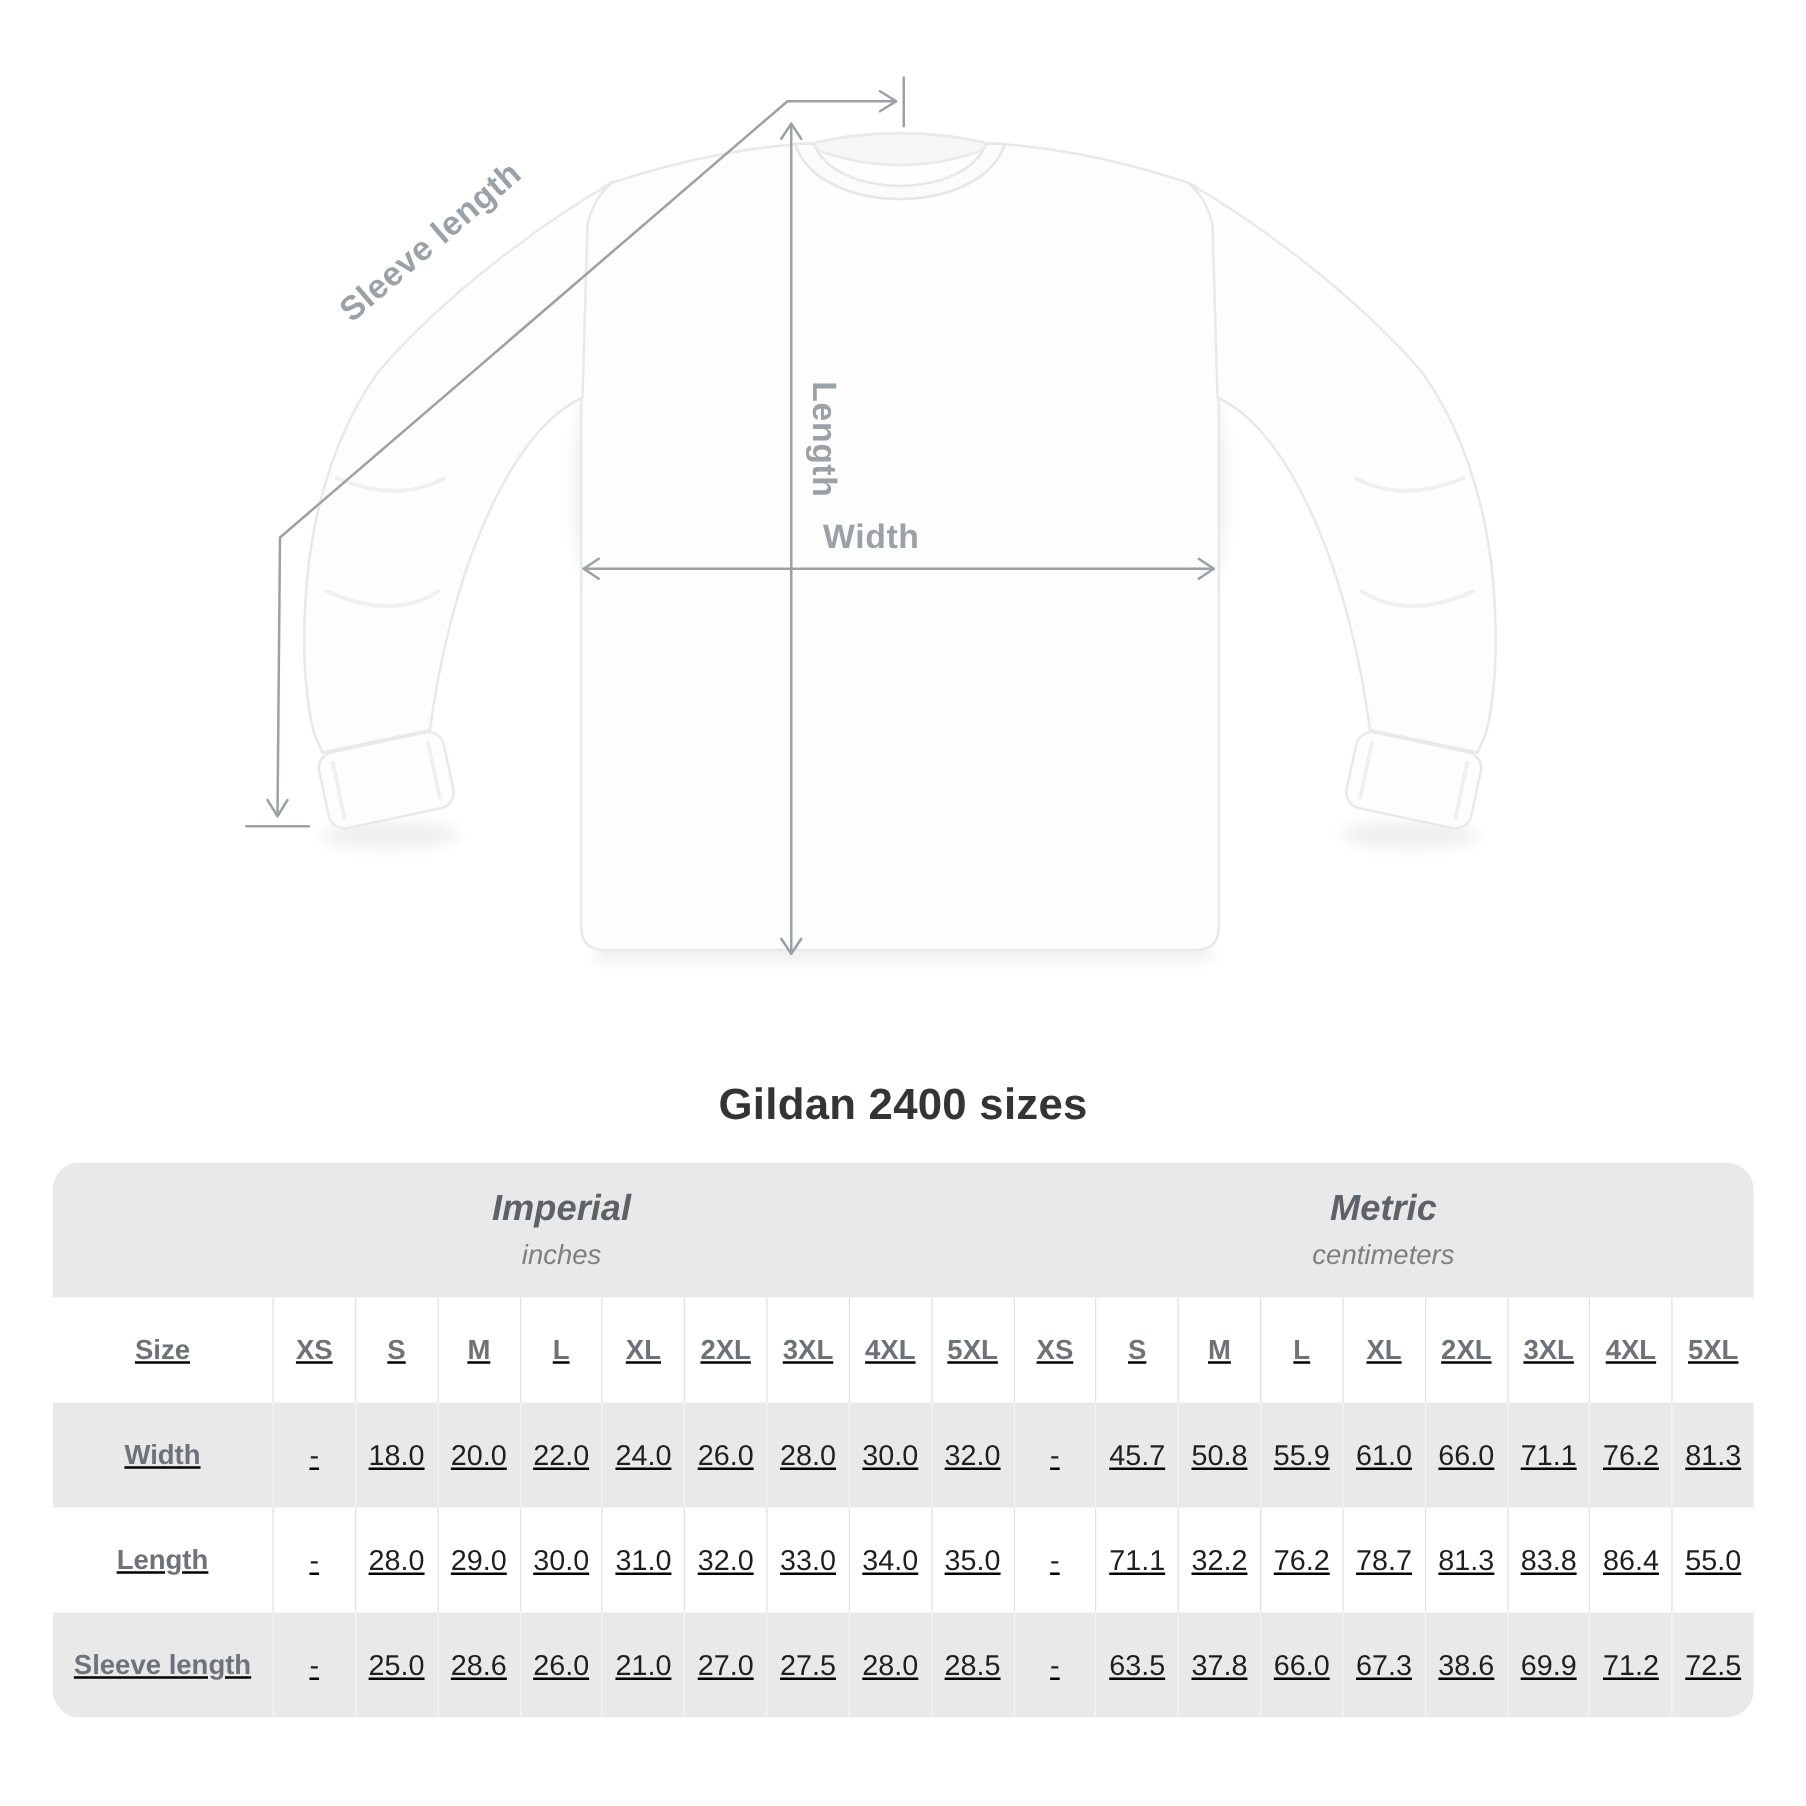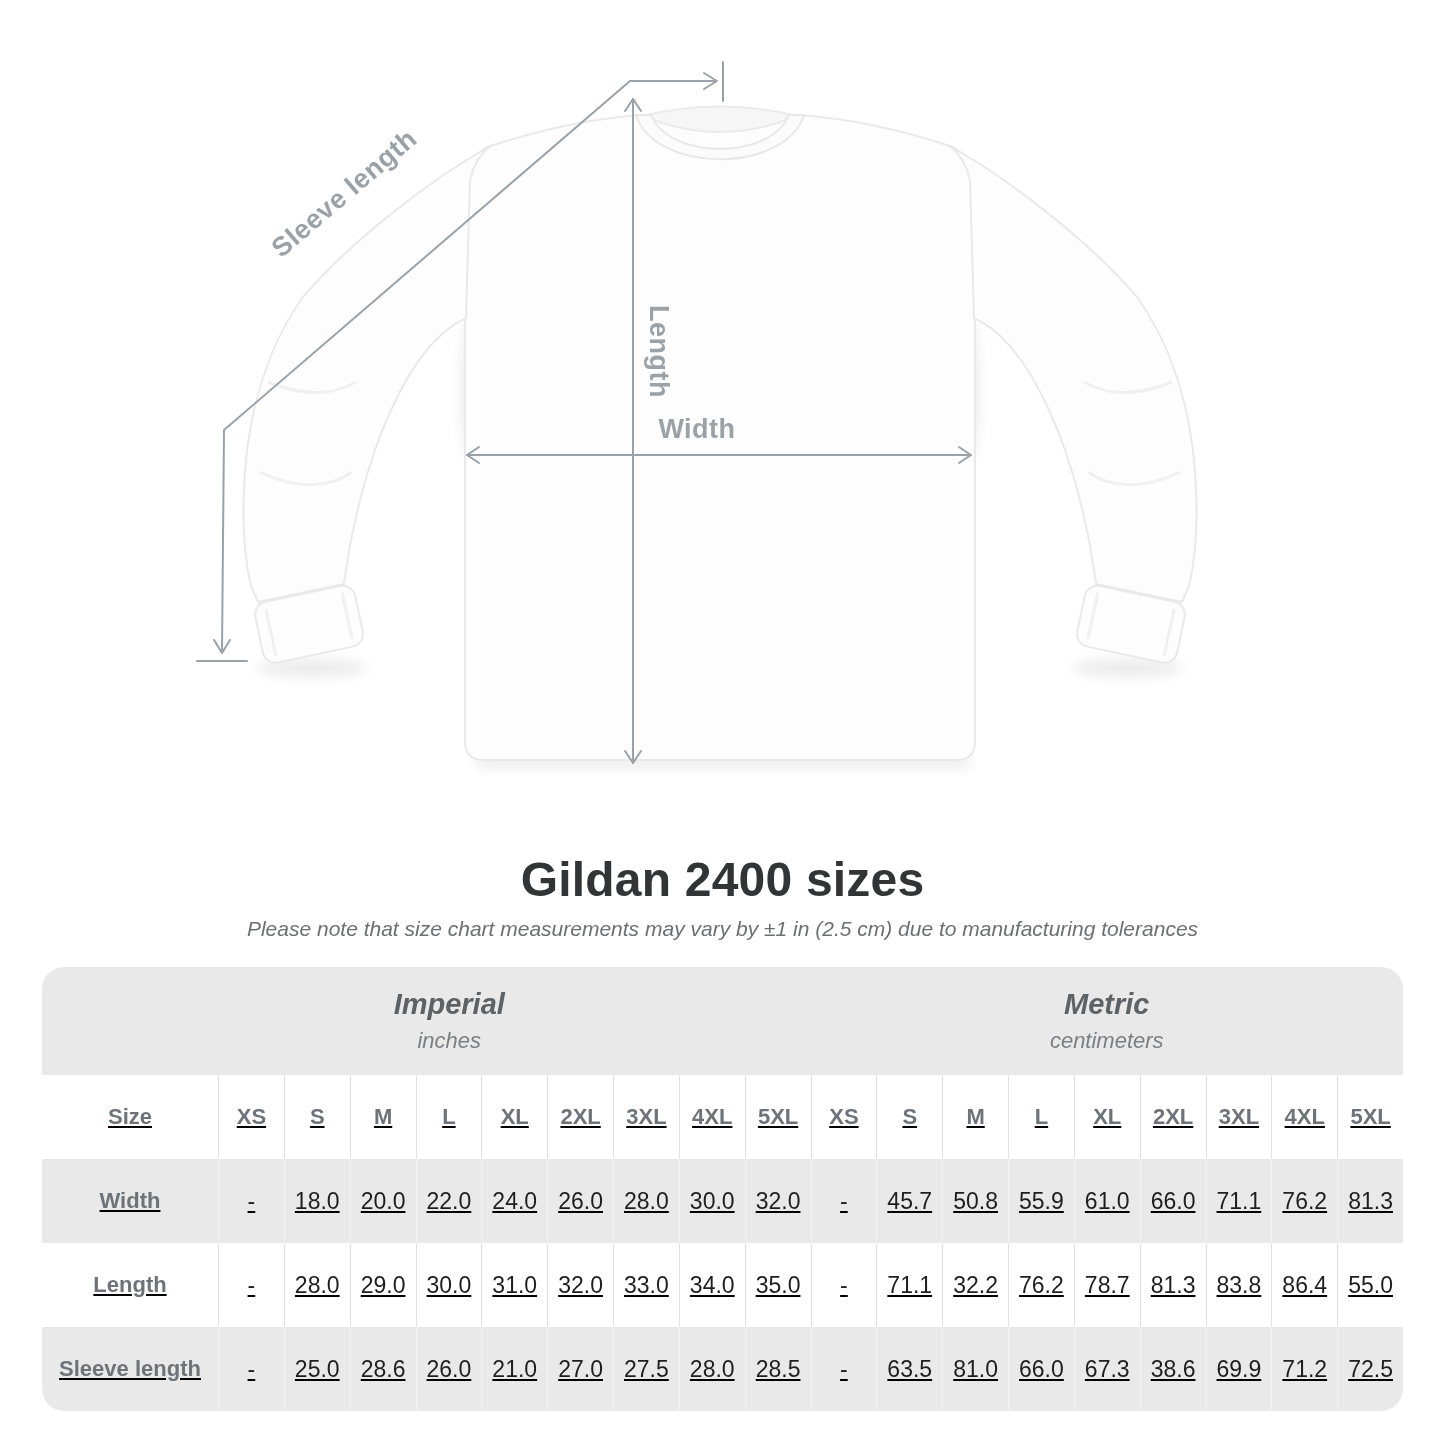--- a/index.html
+++ b/index.html
@@ -8,21 +8,21 @@
     font-family:"Liberation Sans", sans-serif;
     overflow:hidden;
   }
   
   .diagram { position:relative; width:1445px; height:842px; }
   .diagram svg { position:absolute; left:0; top:0; }
 
   
   .heading { text-align:center; }
   .page-title {
-    margin:10px 0 0 0; font-size:48px; font-weight:bold; color:#333436;
+    margin:22px 0 0 0; font-size:35px; font-weight:bold; color:#333436;
     letter-spacing:.2px;
   }
   .page-subtitle {
     margin:10px 0 0 0; font-size:21px; font-style:italic; color:#6e6f71;
   }
 
   
   .size-table {
     width:1361px; margin:26px auto 0 auto;
     border-radius:22px; overflow:hidden; background:#ffffff;
@@ -135,21 +135,20 @@
       <path class="meas" d="M 467 455 L 971 455"></path>
       <path class="meas" d="M 479 447 L 467 455 L 479 463"></path>
       <path class="meas" d="M 959 447 L 971 455 L 959 463"></path>
     </g>
     <text class="meas-label" x="697" y="438" text-anchor="middle">Width</text>
   </svg>
 </div>
 
 <div class="heading">
   <h1 class="page-title">Gildan 2400 sizes</h1>
-  <p class="page-subtitle">Please note that size chart measurements may vary by ±1 in (2.5 cm) due to manufacturing tolerances</p>
 </div>
 
 <div class="size-table">
 
   <div class="band">
     <div class="sec sec-imperial">
       <div class="sec-name">Imperial</div>
       <div class="sec-unit">inches</div>
     </div>
     <div class="sec sec-metric">
@@ -230,21 +229,21 @@
     <div class="cell">25.0</div>
     <div class="cell">28.6</div>
     <div class="cell">26.0</div>
     <div class="cell">21.0</div>
     <div class="cell">27.0</div>
     <div class="cell">27.5</div>
     <div class="cell">28.0</div>
     <div class="cell">28.5</div>
     <div class="cell">-</div>
     <div class="cell">63.5</div>
-    <div class="cell">81.0</div>
+    <div class="cell">37.8</div>
     <div class="cell">66.0</div>
     <div class="cell">67.3</div>
     <div class="cell">38.6</div>
     <div class="cell">69.9</div>
     <div class="cell">71.2</div>
     <div class="cell">72.5</div>
   </div>
 </div>
 
 </body></html>

